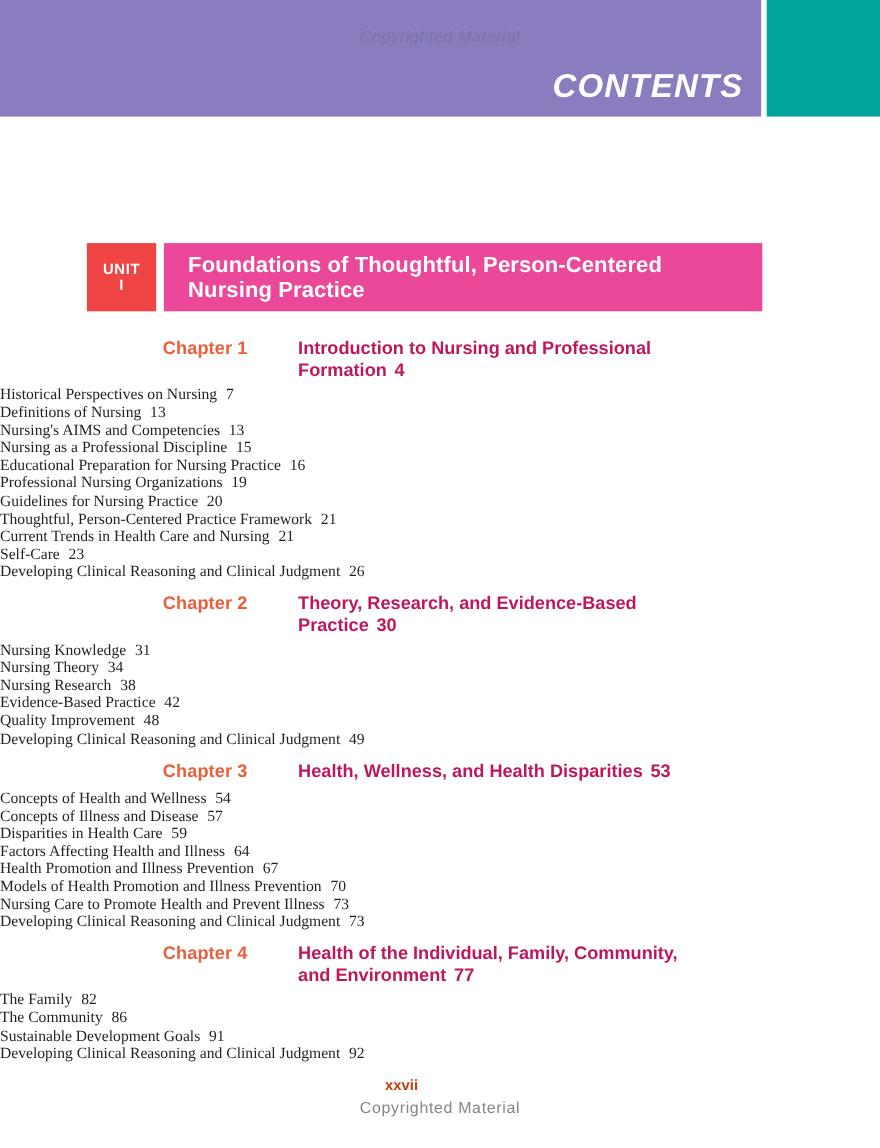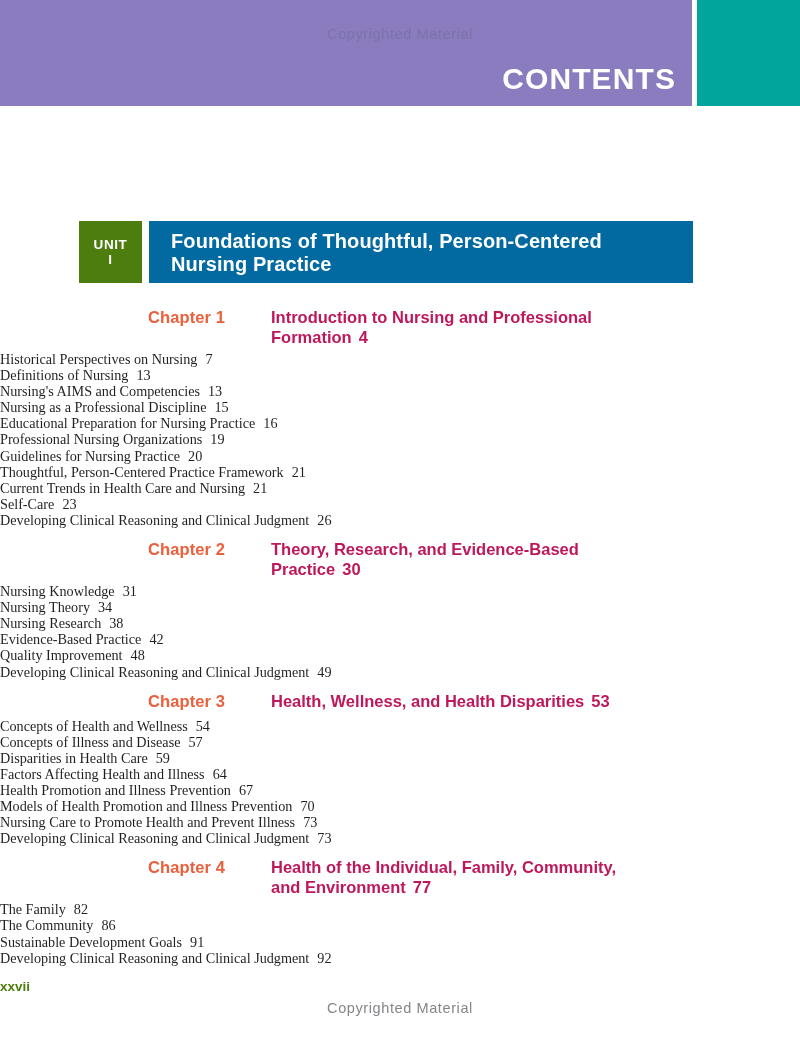--- a/index.html
+++ b/index.html
@@ -16,20 +16,21 @@
     overflow: hidden;
   }
 
   
   .header {
     position: absolute;
     top: 0;
     left: 0;
     width: 743px;
     height: 106px;
+    font-style: italic;
   }
   .header-purple {
     position: absolute;
     top: 0;
     left: 0;
     width: 692px;
     height: 106px;
     background: #8a7cbf;
   }
   .header-teal {
@@ -72,21 +73,21 @@
     top: 221px;
     width: 614px;
     height: 62px;
   }
   .unit-badge {
     position: absolute;
     left: 0;
     top: 0;
     width: 63px;
     height: 62px;
-    background: #4d7c0f;
+    background: #ef4444;
     color: #ffffff;
     text-align: center;
     font-weight: bold;
     font-size: 13.5px;
     letter-spacing: 0.6px;
     display: flex;
     flex-direction: column;
     align-items: center;
     justify-content: center;
     line-height: 15px;
@@ -94,21 +95,21 @@
   .unit-badge .unit-roman {
     font-size: 13.5px;
     font-weight: bold;
   }
   .unit-banner {
     position: absolute;
     left: 70px;
     top: 0;
     width: 544px;
     height: 62px;
-    background: #0369a1;
+    background: #ec4899;
     color: #ffffff;
     box-sizing: border-box;
     padding: 9px 16px 0 22px;
     font-size: 20px;
     font-weight: bold;
     line-height: 23px;
     letter-spacing: 0.1px;
   }
 
   
@@ -174,24 +175,24 @@
     font-size: 14.5px;
     letter-spacing: 0.6px;
     color: #85858a;
     font-family: "Liberation Sans", sans-serif;
   }
   .folio {
     position: absolute;
     left: 0;
     top: 979px;
     width: 730px;
-    text-align: left;
+    text-align: center;
     font-size: 13.5px;
     font-weight: bold;
-    color: #4d7c0f;
+    color: #c2410c;
     font-family: "Liberation Sans", sans-serif;
   }
 </style>
 </head>
 <body>
 
 <div class="header">
   <div class="header-purple"></div>
   <div class="header-teal"></div>
   <div class="watermark-top">Copyrighted Material</div>

